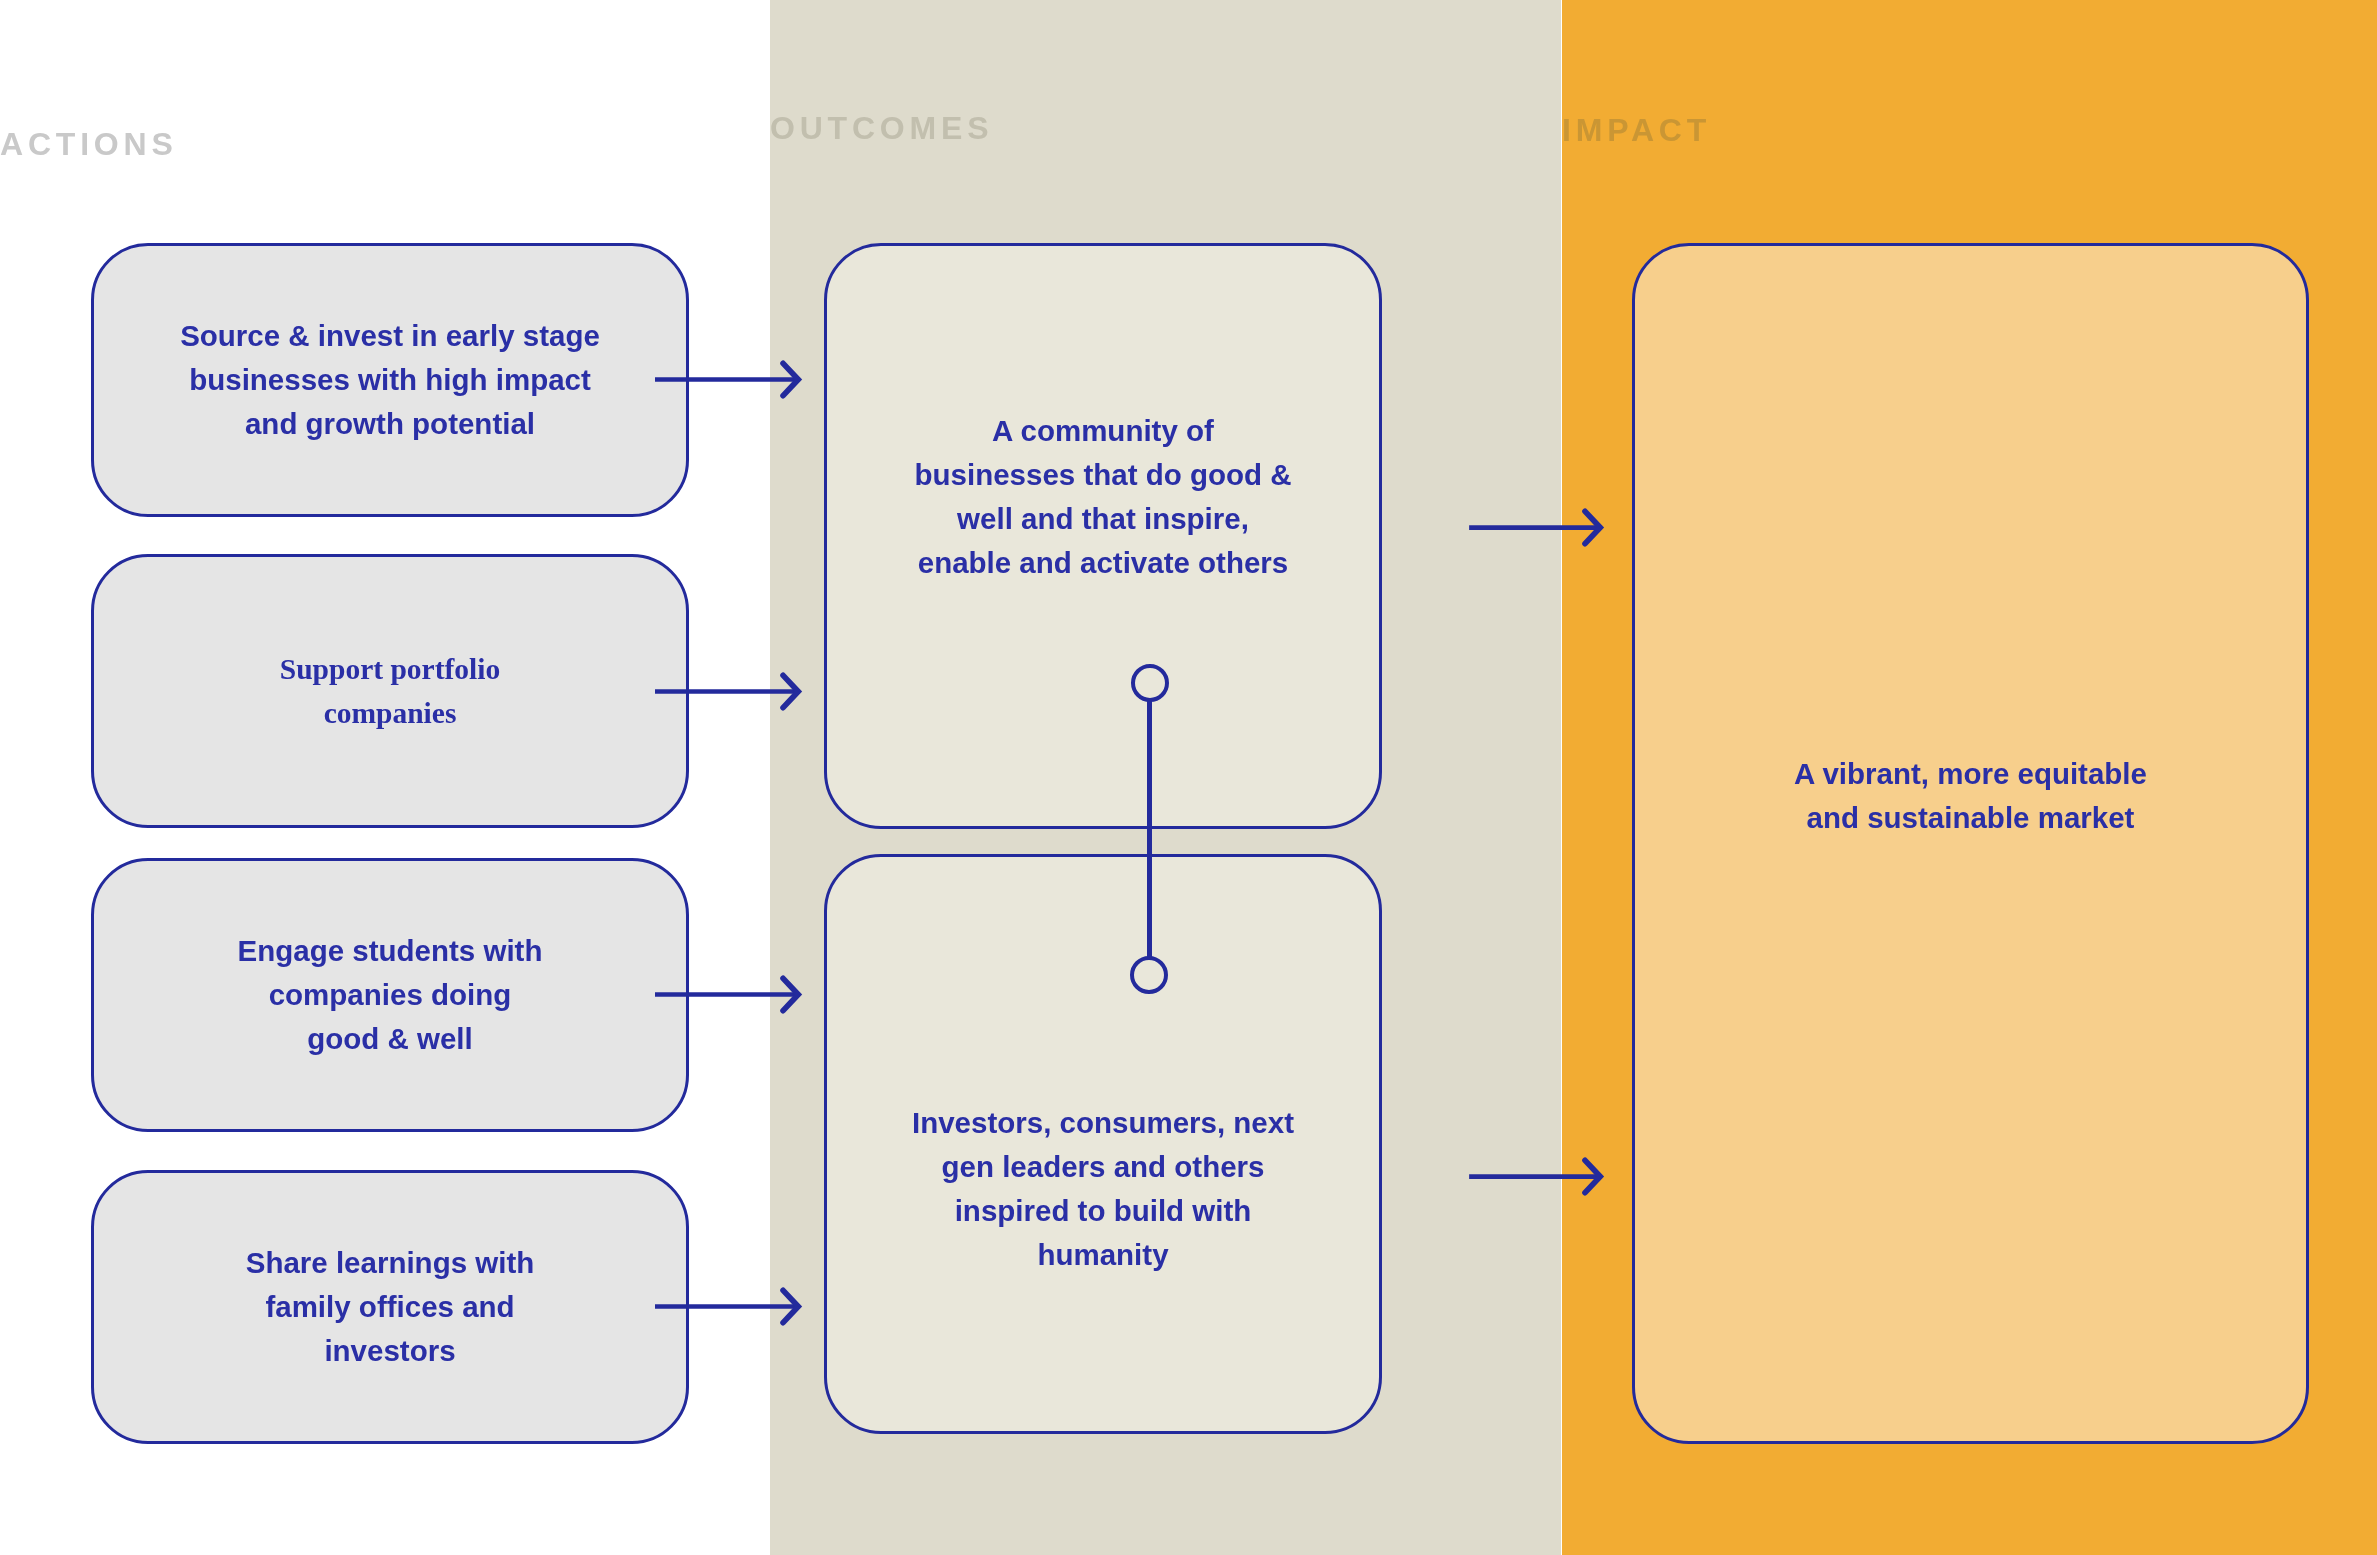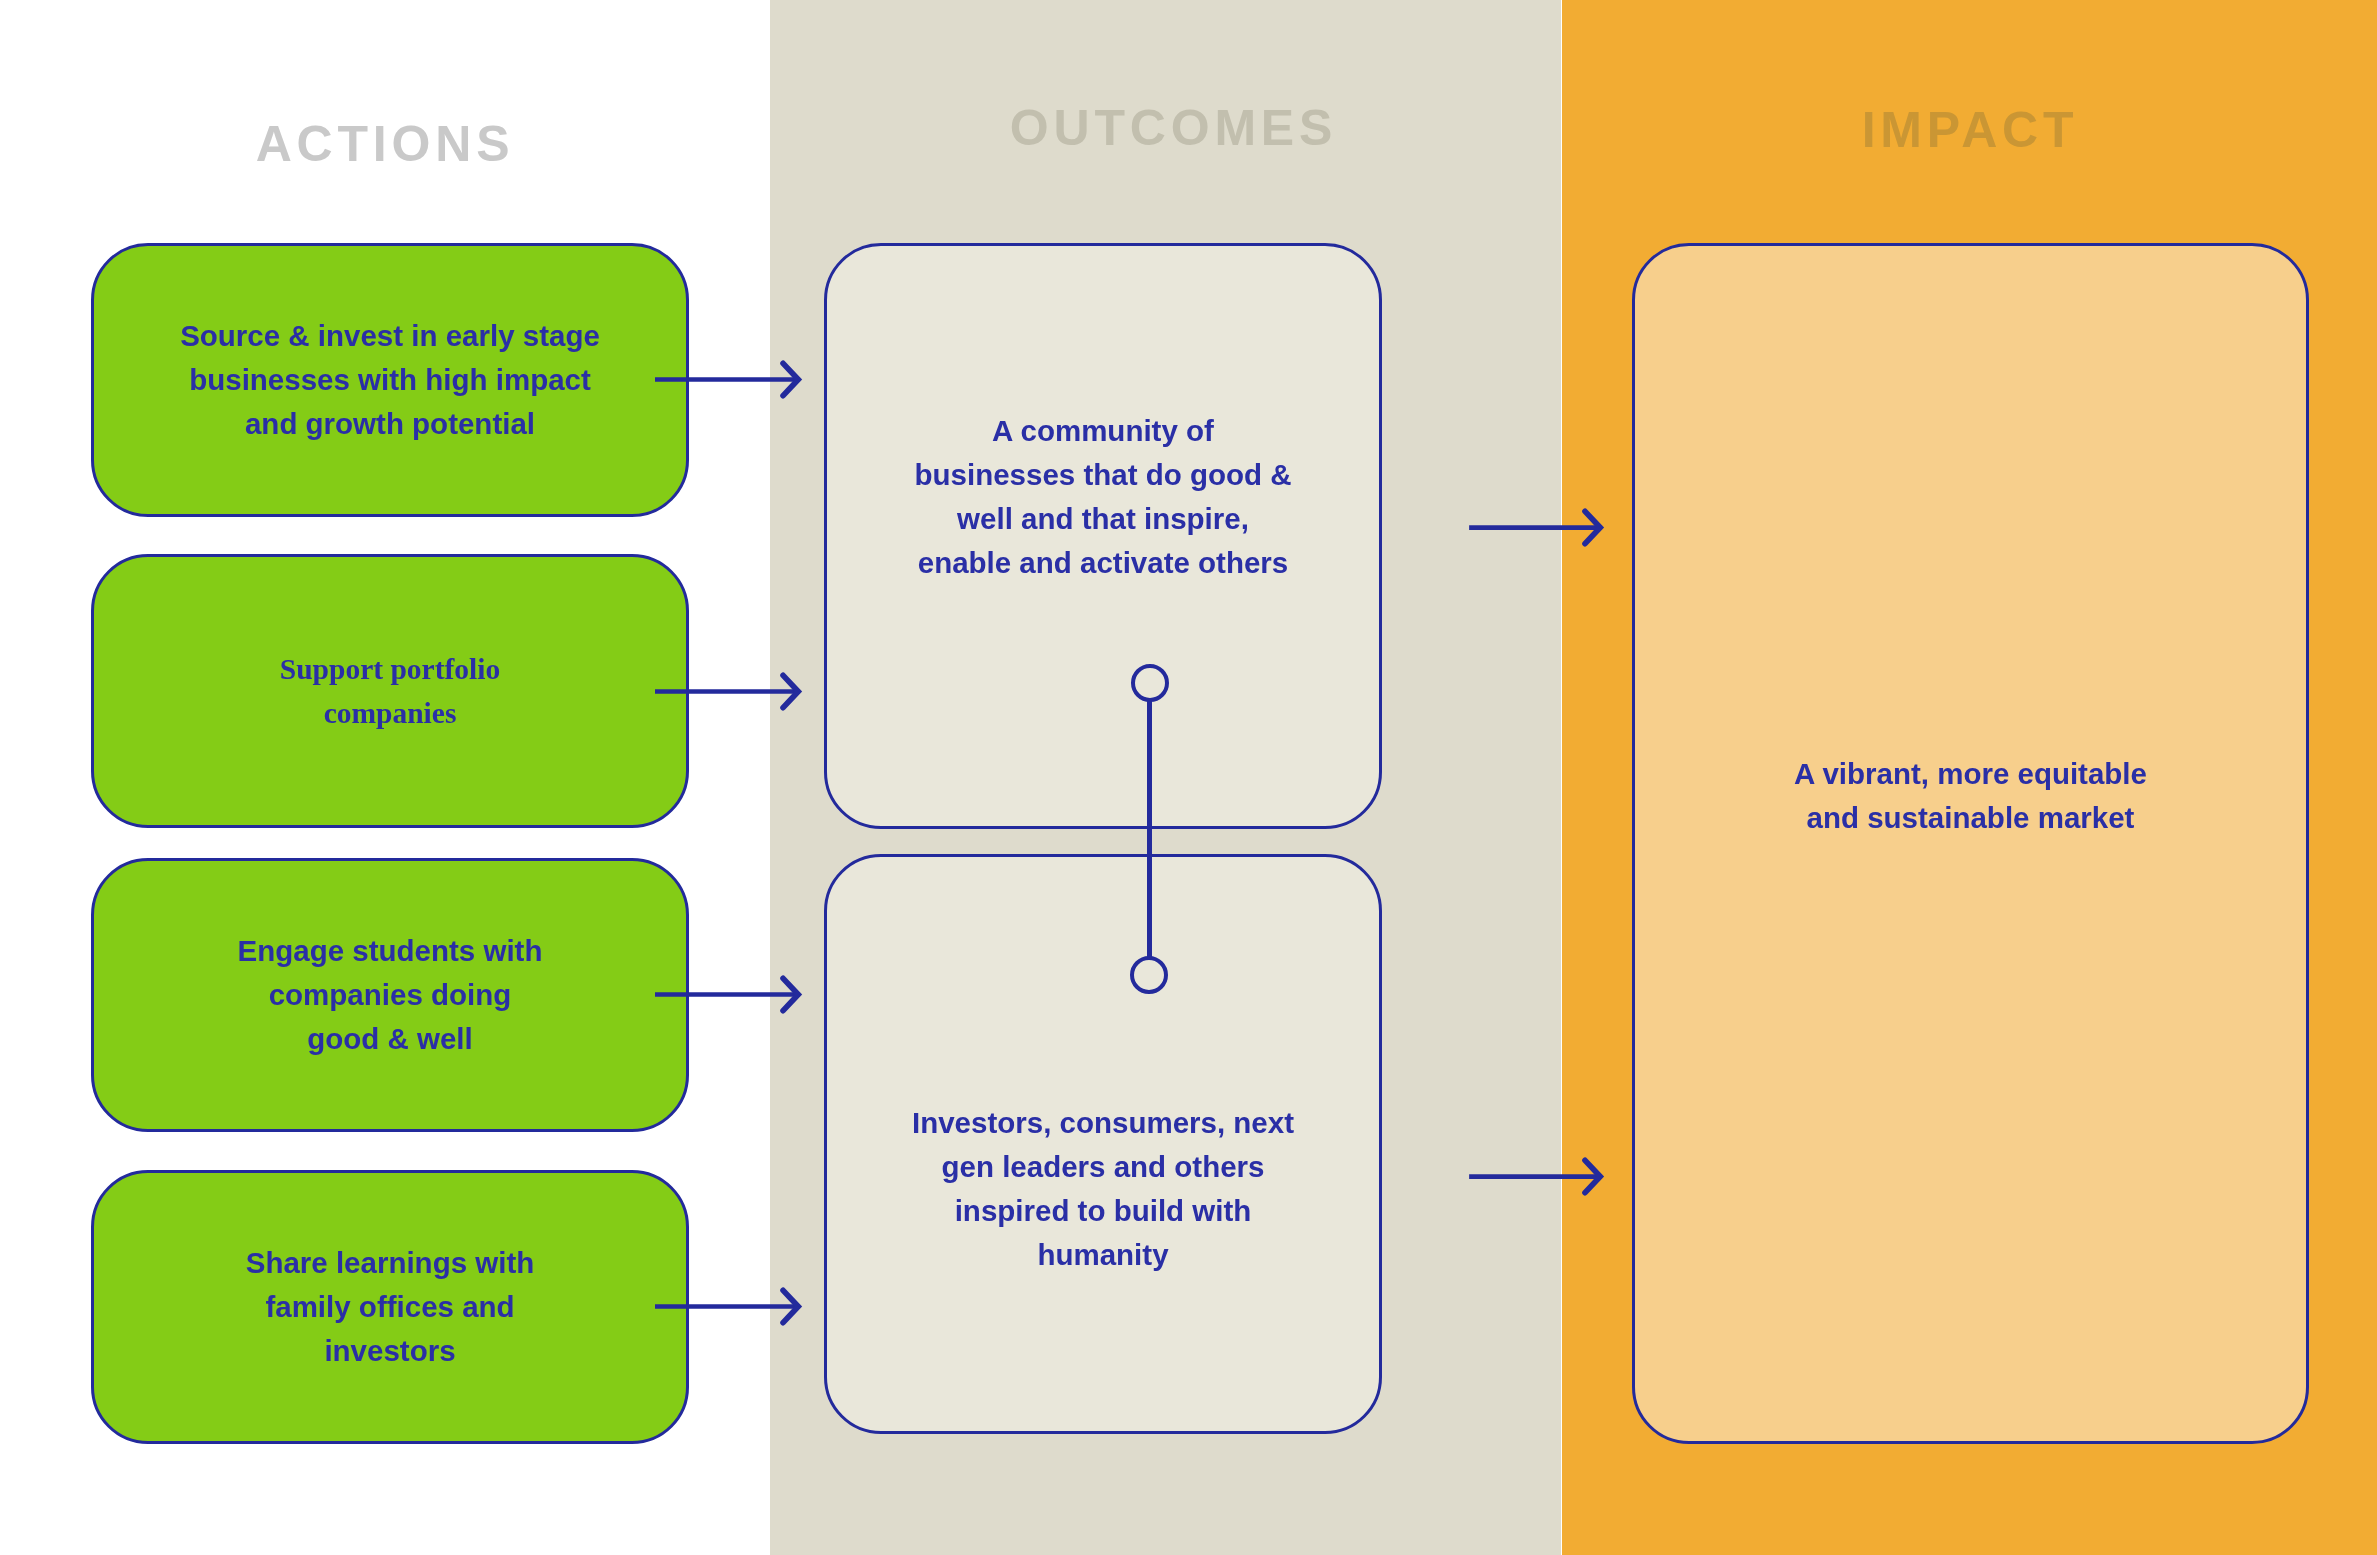--- a/index.html
+++ b/index.html
@@ -8,34 +8,34 @@
 
   .canvas { position:relative; width:2378px; height:1555px; overflow:hidden; background:#ffffff; }
 
   
   .col { position:absolute; top:0; height:1555px; }
   .col-actions  { left:0;     width:770px; background:#ffffff; }
   .col-outcomes { left:770px; width:791px; background:#dedbcc; }
   .col-impact   { left:1562px; width:816px; background:#f2ac33; }
 
   
-  .col-header { position:absolute; font-size:50px; font-weight:bold;
-                letter-spacing:4.8px; text-align:center; line-height:44px; }
+  .col-header { position:absolute; font-size:32px; font-weight:bold;
+                letter-spacing:4.8px; text-align:left; line-height:44px; }
   .hdr-actions  { left:0;      width:770px; top:122px; color:#c9c9c9; }
   .hdr-outcomes { left:770px;  width:807px; top:106px; color:#c2bfae; }
   .hdr-impact   { left:1562px; width:816px; top:108px; color:#ca9634; }
 
   
   .node { position:absolute; border:3.8px solid #232a9c; border-radius:57px;
           display:flex; align-items:center; justify-content:center; }
   .node-text { font-size:29.5px; font-weight:bold; color:#2a2fa6;
                text-align:center; white-space:pre-line; line-height:44px; }
 
   
-  .action-box { left:91px; width:598px; height:274px; background:#84cc16; }
+  .action-box { left:91px; width:598px; height:274px; background:#e5e5e5; }
   #action-1 { top:243px; }
   #action-2 { top:554px;font-family:Liberation Serif, serif; }
   #action-3 { top:858px;align-items:center; }
   #action-4 { top:1170px; }
 
   
   .outcome-box { left:824px; width:558px; background:#e9e7da; }
   #outcome-1 { top:243px; height:586px; }
   #outcome-1 .node-text { margin-bottom:78px; }
   #outcome-2 { top:854px; height:580px; }

